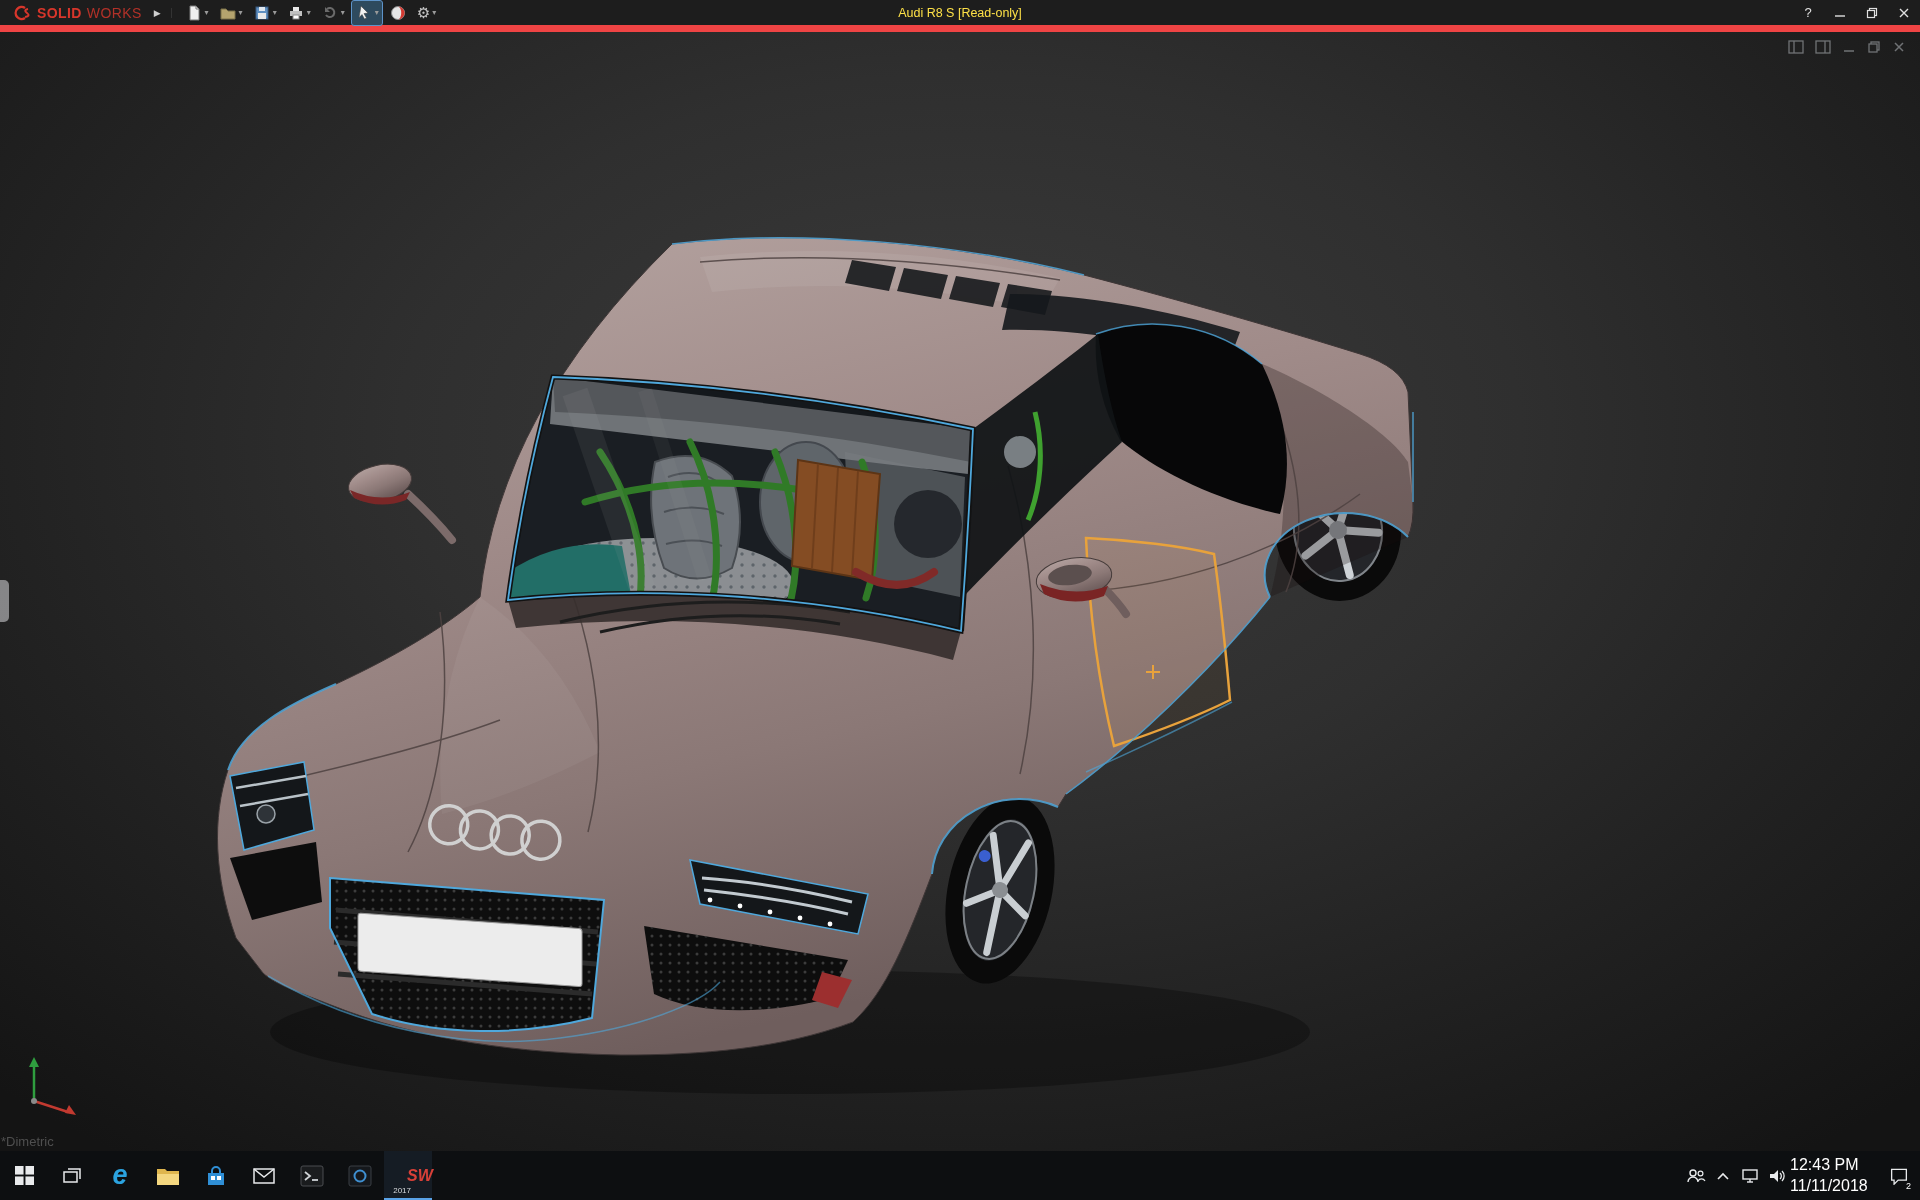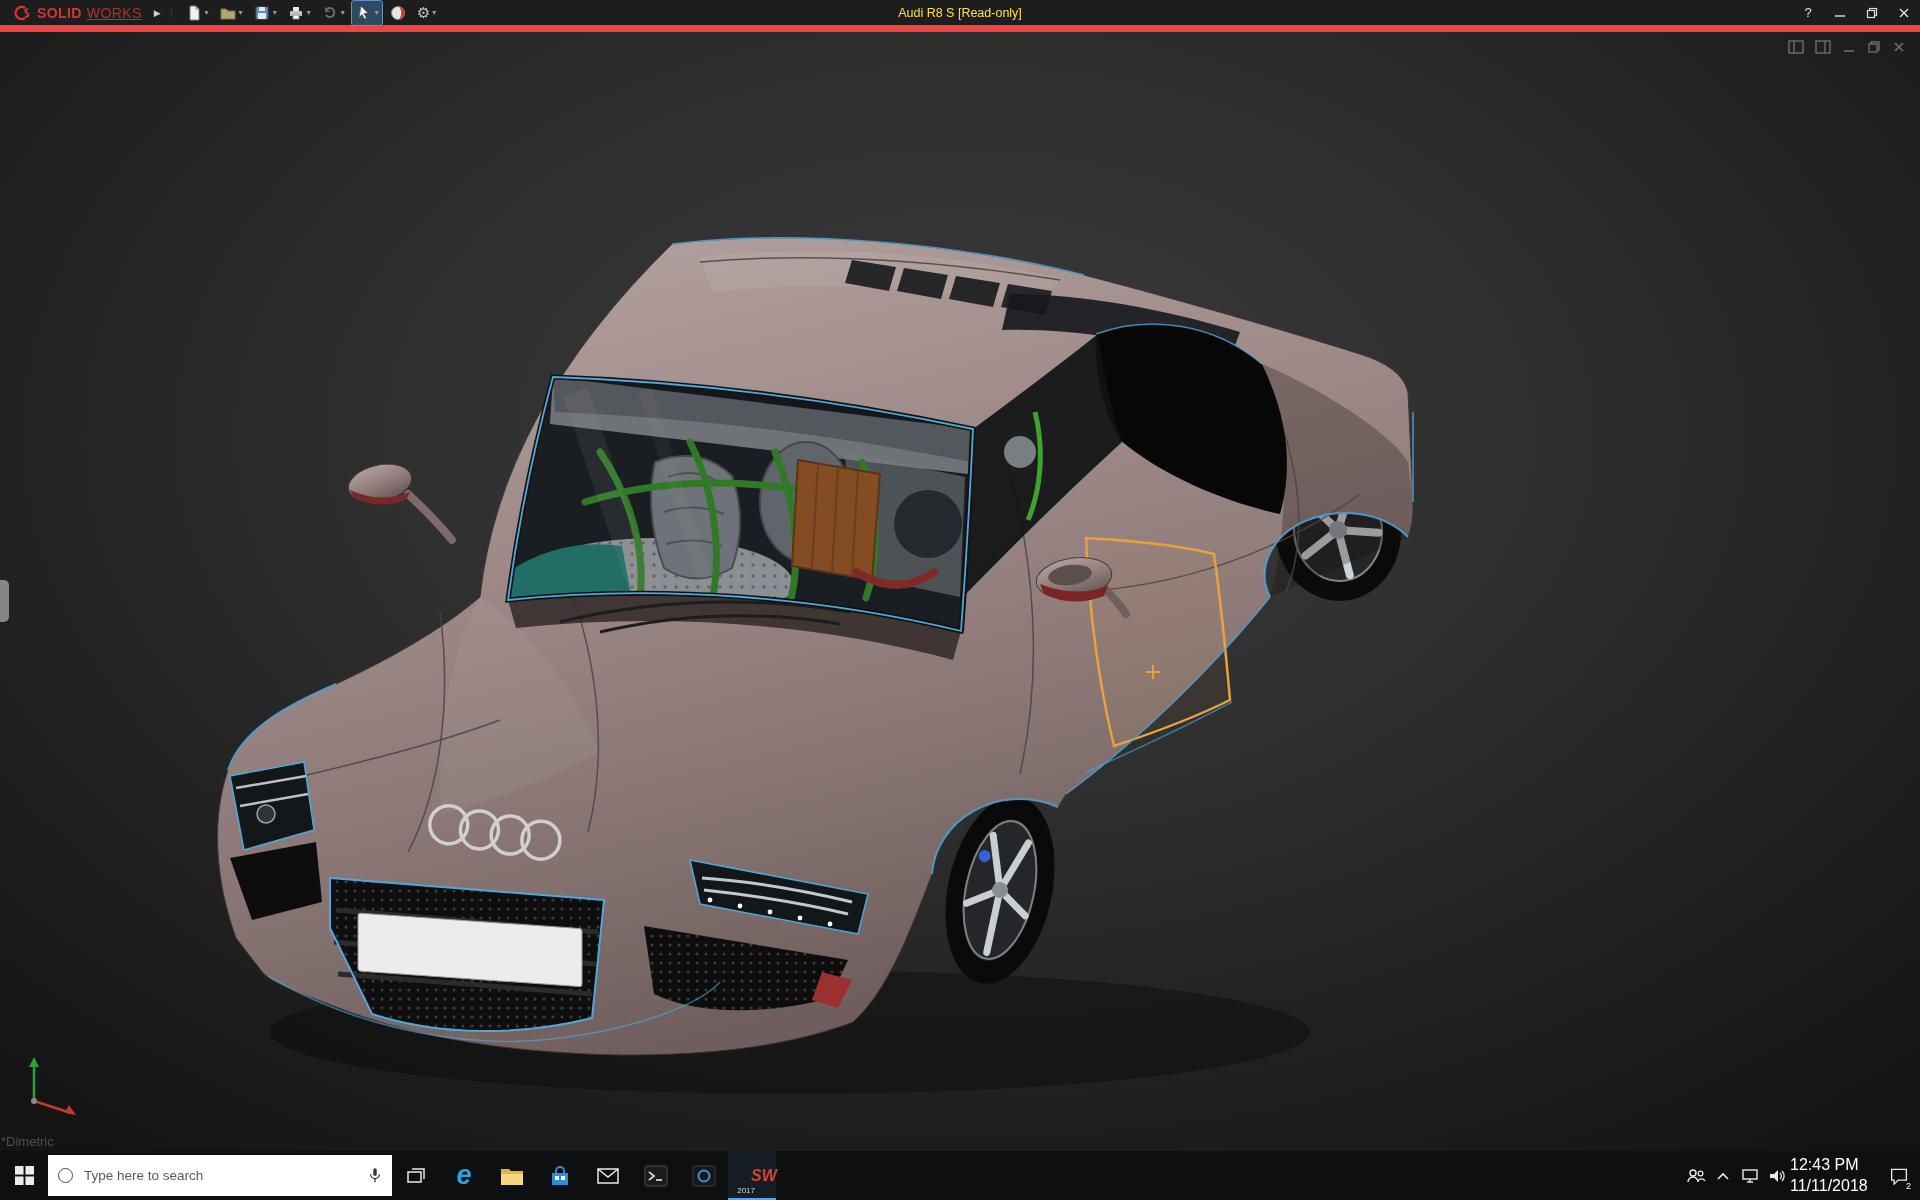--- a/index.html
+++ b/index.html
@@ -5,21 +5,21 @@
   * { box-sizing: border-box; }
   html,body { margin:0; padding:0; width:1920px; height:1200px; overflow:hidden;
               font-family:"Liberation Sans", sans-serif; background:#000; }
 
   
   .titlebar { position:absolute; top:0; left:0; right:0; height:32px;
               background:#1d1d1d; border-bottom:7px solid #ef4444;
               display:flex; align-items:center; color:#e8e8e8; z-index:30; }
   .brand { display:flex; align-items:center; gap:5px; padding:0 8px 0 10px; }
   .brand-bold { color:#d8362b; font-weight:bold; font-size:14px; letter-spacing:.4px; }
-  .brand-light { color:#d8362b; font-size:14px; opacity:.8; letter-spacing:.4px;text-decoration:underline; }
+  .brand-light { color:#d8362b; font-size:14px; opacity:.8; letter-spacing:.4px; }
   .flyout { color:#cfcfcf; font-size:9px; padding:0 10px 0 4px; border-right:1px solid #333; margin-right:8px; }
   .tb-btn { display:flex; align-items:center; height:26px; padding:0 3px; margin:0 1px; border-radius:3px; border:1px solid transparent; }
   .tb-btn.active { background:#2e4a5e; border-color:#5d93c9; }
   .tb-caret { font-size:8px; color:#9a9a9a; margin-left:2px; }
   .tb-gear { font-size:15px; color:#c4c4c4; line-height:1; }
   .win-title { position:absolute; left:50%; transform:translateX(-50%); font-size:12.5px; color:#fde047; white-space:nowrap; }
   .win-controls { margin-left:auto; display:flex; align-items:center; height:100%; }
   .win-btn { width:32px; height:32px; display:flex; align-items:center; justify-content:center; color:#e0e0e0; font-size:13px; }
 
   
@@ -364,29 +364,20 @@
 <div class="taskbar">
   <div class="tb-slot">
     <svg width="19" height="19" viewBox="0 0 20 20">
       <rect x="0" y="0" width="9" height="9" fill="#e8eaec"></rect>
         <rect x="11" y="0" width="9" height="9" fill="#e8eaec"></rect>
       <rect x="0" y="11" width="9" height="9" fill="#e8eaec"></rect>
         <rect x="11" y="11" width="9" height="9" fill="#e8eaec"></rect>
     </svg>
   </div>
 
-  <div class="search-box">
-    <span class="search-ring"></span>
-    <input class="search-input" type="text" placeholder="Type here to search" style="">
-    <svg width="14" height="18" viewBox="0 0 16 20">
-      <rect x="6" y="1" width="4" height="9" rx="2" fill="#3a3a3a"></rect>
-      <path d="M3 8 a5 5 0 0 0 10 0" fill="none" stroke="#3a3a3a" stroke-width="1.5"></path>
-      <line x1="8" y1="13" x2="8" y2="17" stroke="#3a3a3a" stroke-width="1.5"></line>
-    </svg>
-  </div>
 
   <div class="tb-slot">
     <svg width="20" height="18" viewBox="0 0 20 18">
       <rect x="2" y="5" width="13" height="10" fill="none" stroke="#e8eaec" stroke-width="1.5"></rect>
       <path d="M6 2 h12 v10" fill="none" stroke="#e8eaec" stroke-width="1.5"></path>
     </svg>
   </div>
 
   <div class="tb-slot">
     <span class="edge-glyph">e</span>

